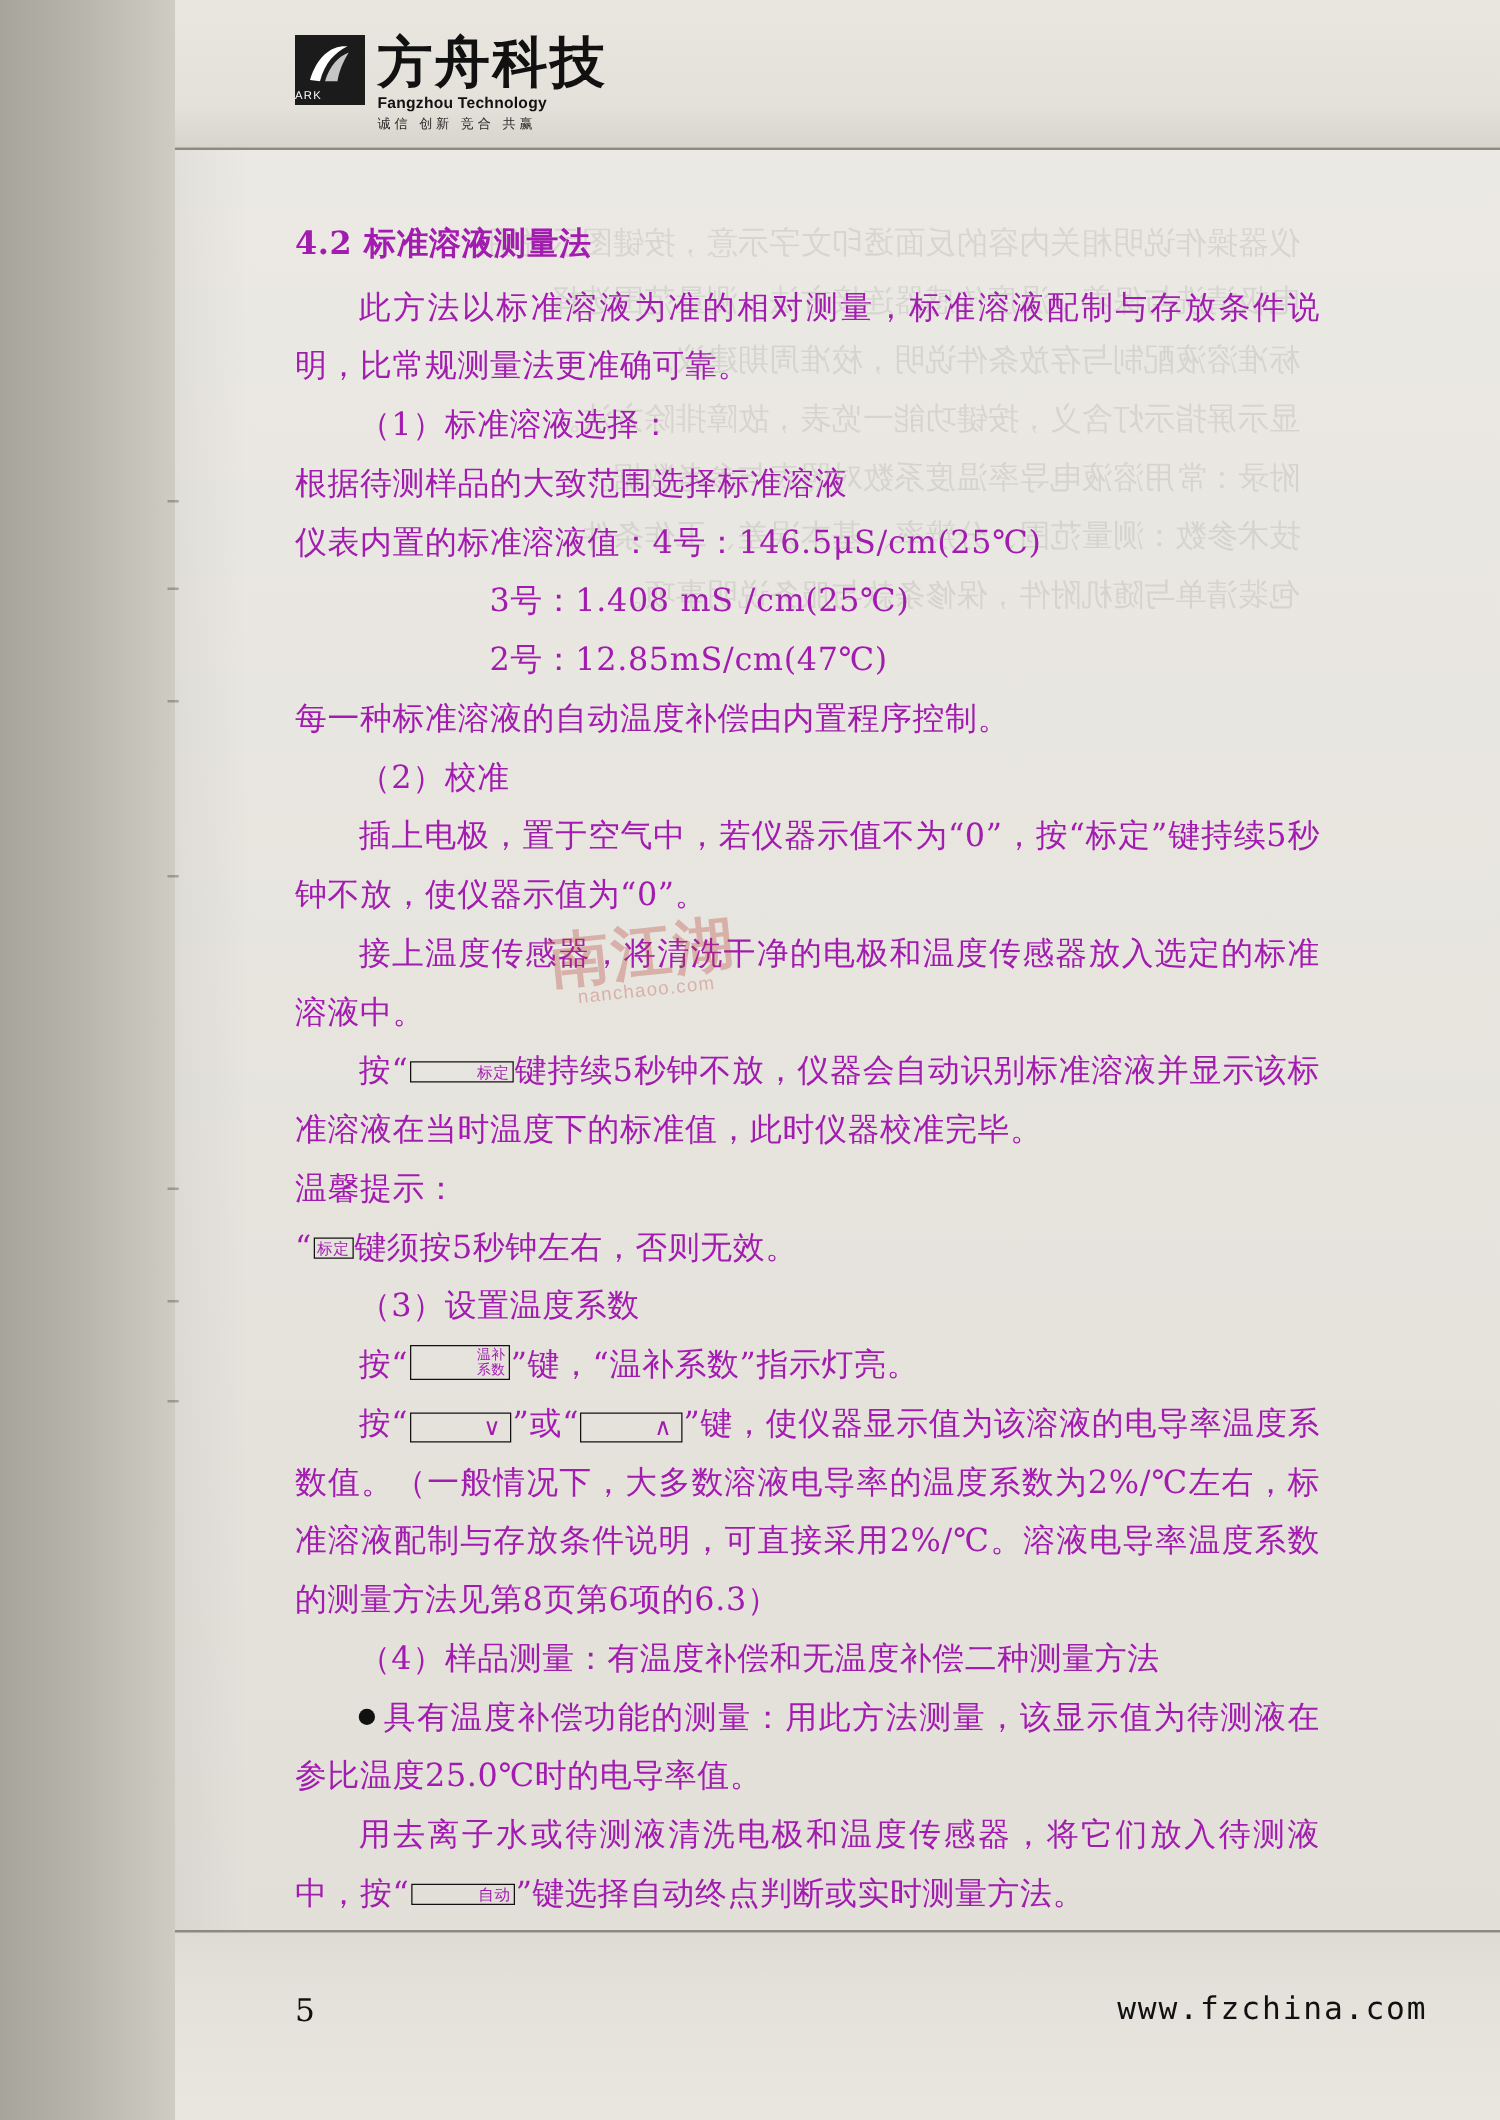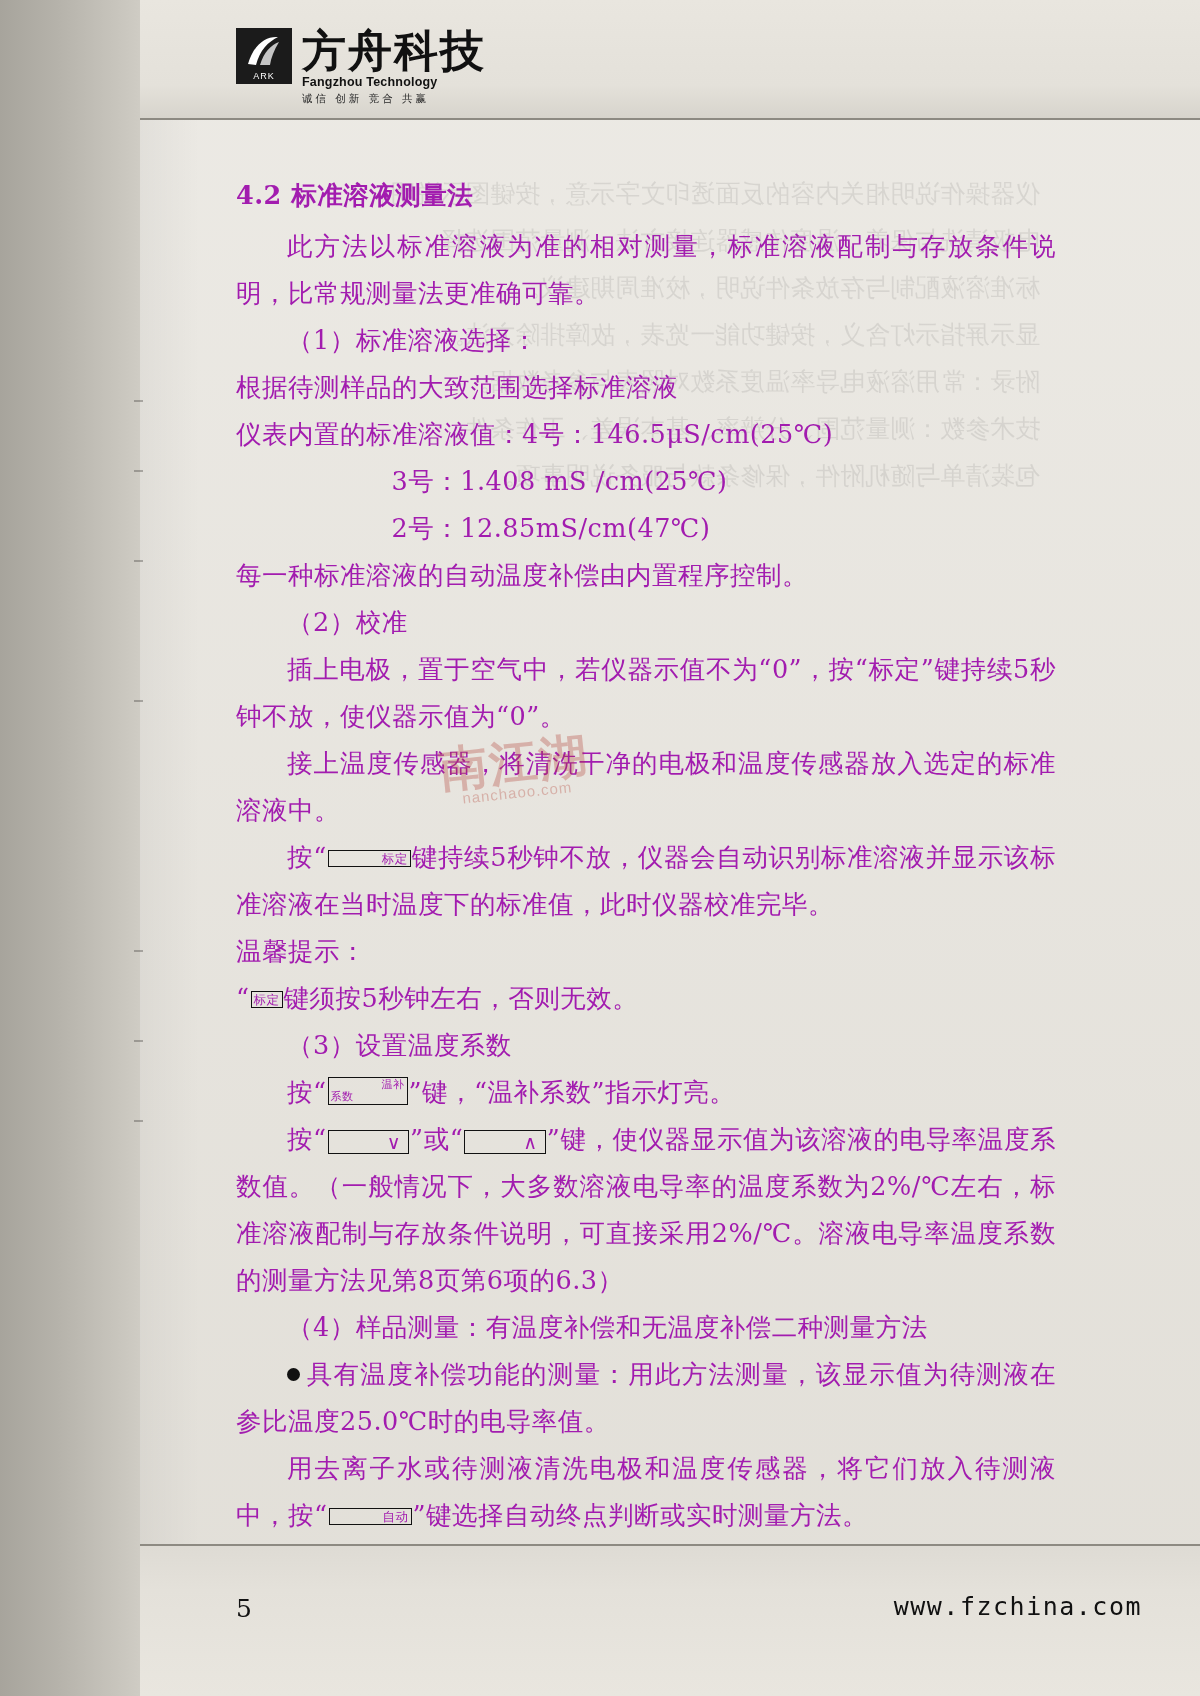--- a/index.html
+++ b/index.html
@@ -75,21 +75,21 @@
     flex: none;
   }
   .logo-mark .swoosh {
     position: absolute;
     left: 8px; top: 6px;
     width: 40px; height: 36px;
   }
   .logo-mark .ark {
     position: absolute;
     left: 0; right: 0; bottom: 3px;
-    text-align: center;
+    text-align: left;
     color: #fff;
     font-size: 9px;
     letter-spacing: 1px;
     font-family: "Liberation Sans", sans-serif;
   }
   .logo-text .cn {
     font-size: 44px;
     font-weight: bold;
     letter-spacing: 2px;
     color: #111;
@@ -141,21 +141,21 @@
   .nowrap { white-space: nowrap; }
 
   
   .key {
     display: inline-block;
     border: 1.6px solid #111;
     padding: 0 2px;
     margin: 0 1px;
     font-size: 12.5px;
     line-height: 15px;
-    text-align: left;
+    text-align: right;
     vertical-align: 3px;
     font-family: "DejaVu Sans", "Liberation Sans", sans-serif;
     background: transparent;
   }
   .key.two-line {
     font-size: 11px;
     line-height: 12px;
     padding: 1px 2px;
     vertical-align: 1px;
   }

